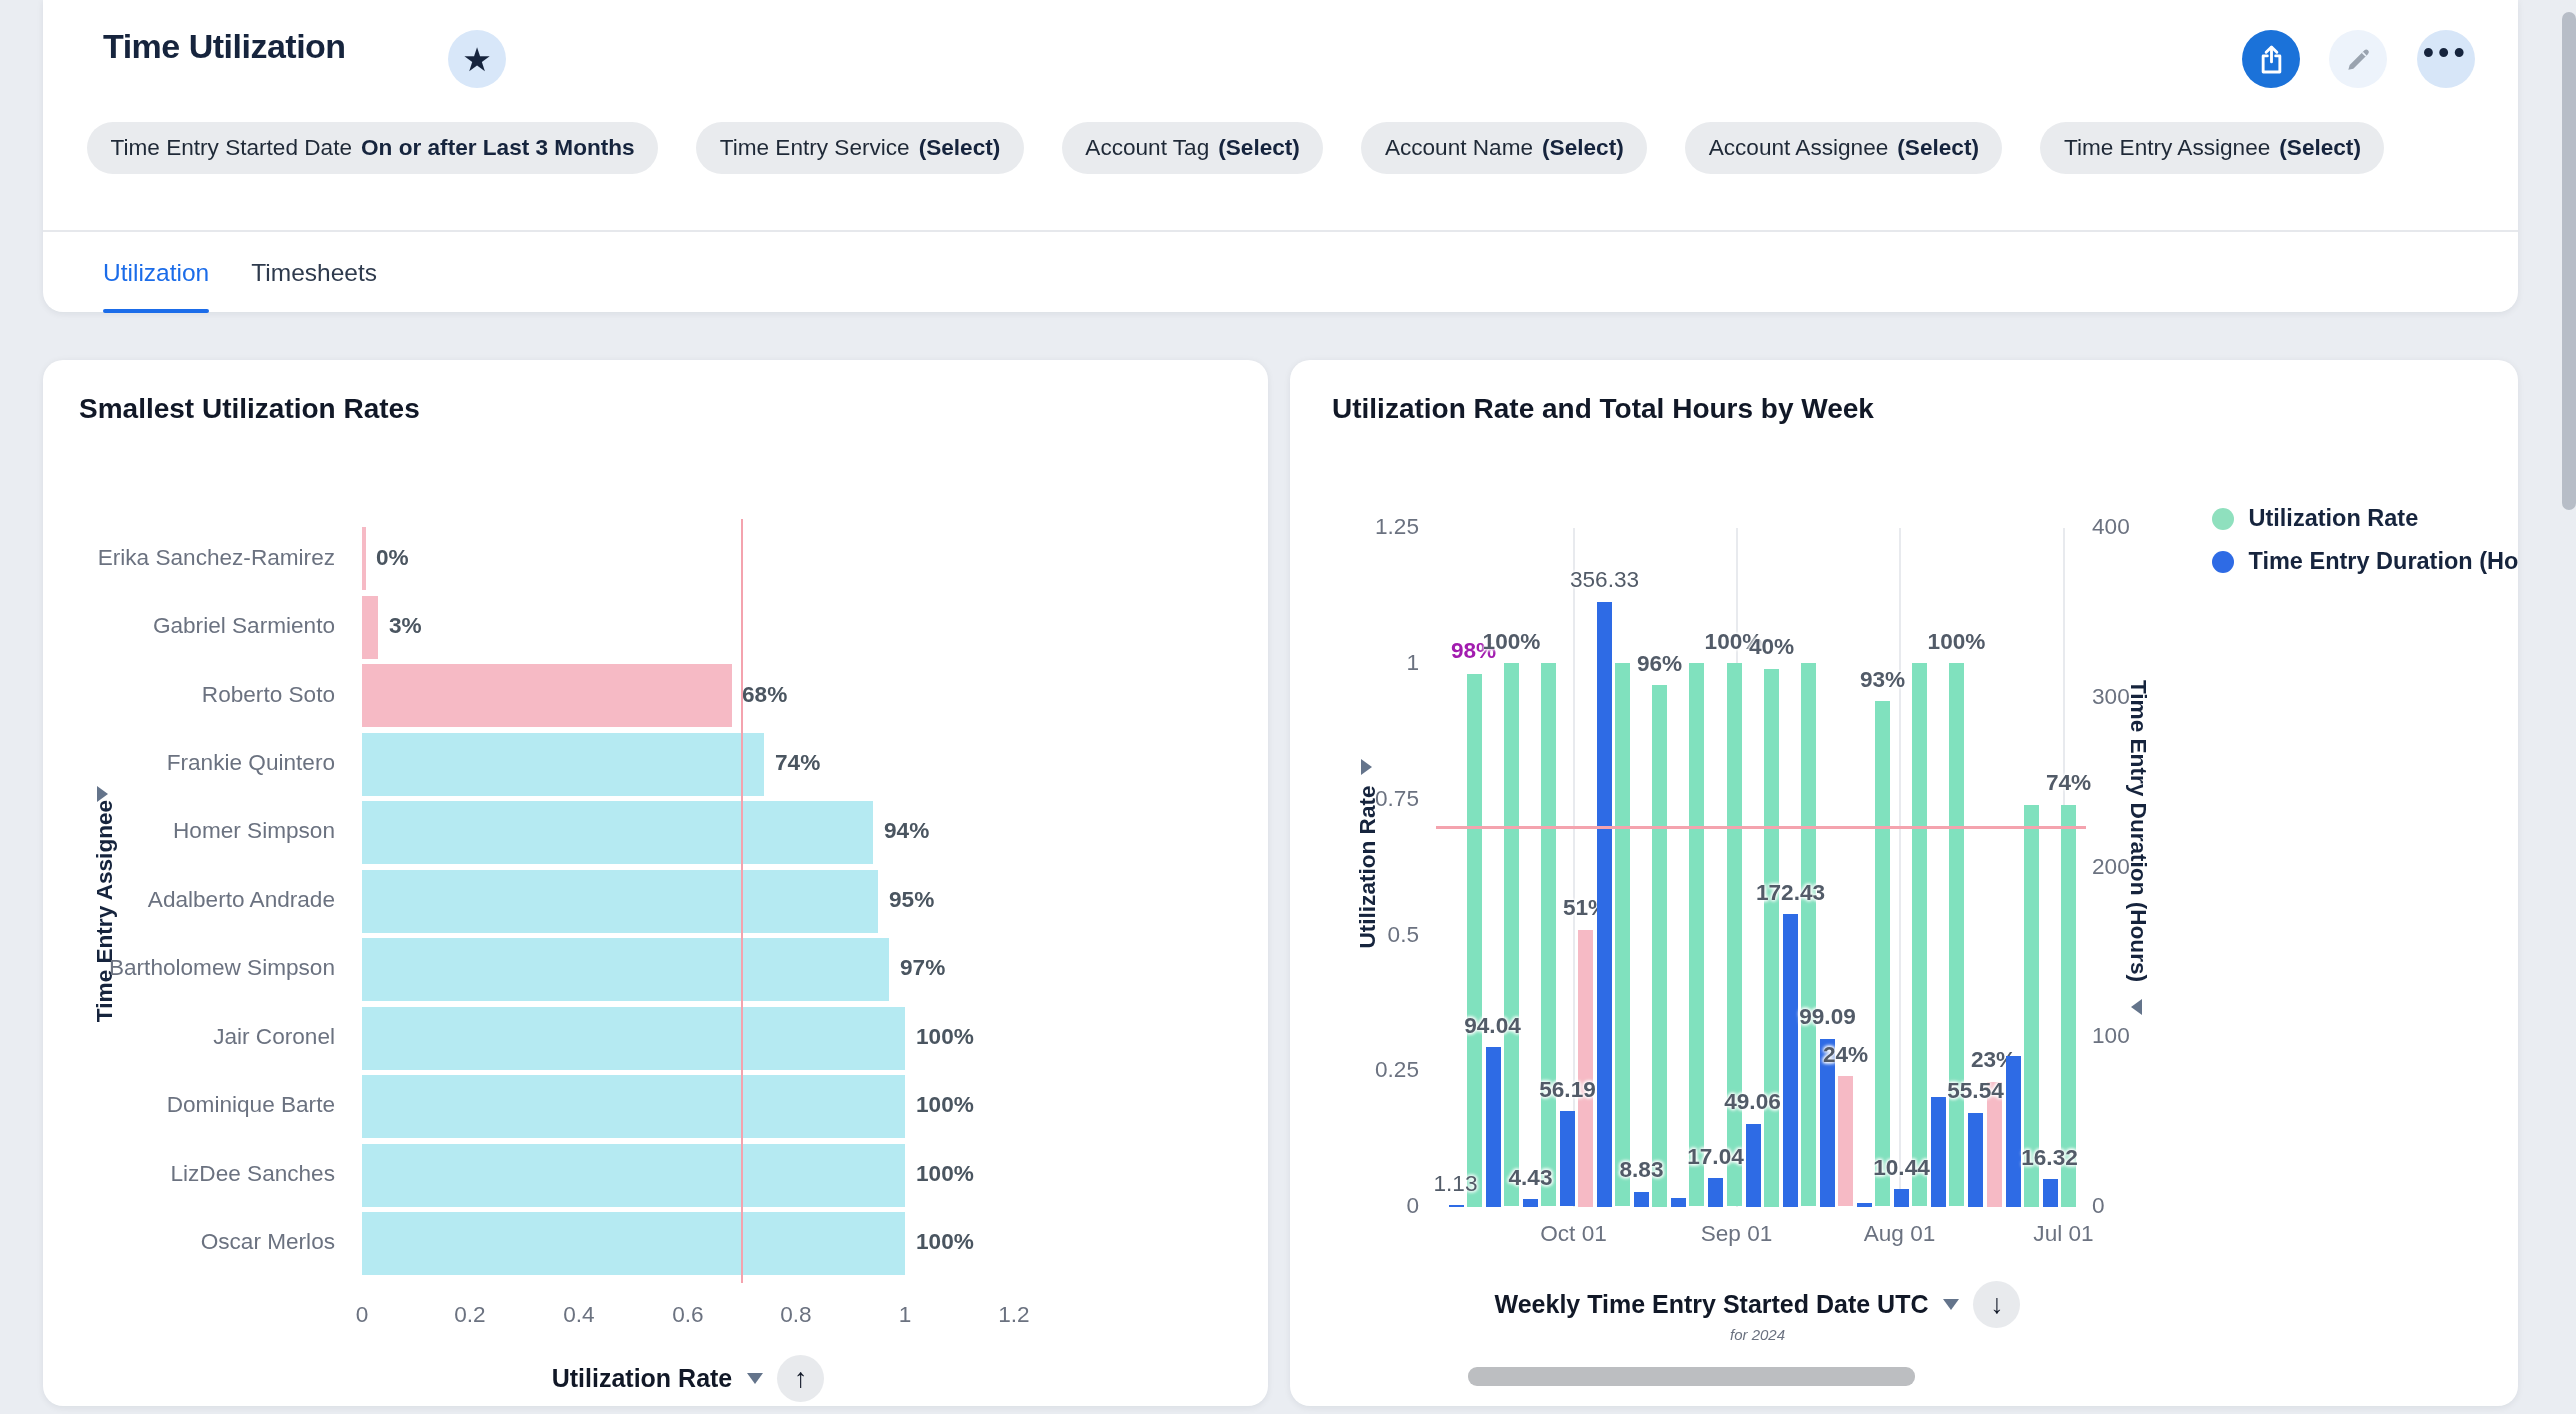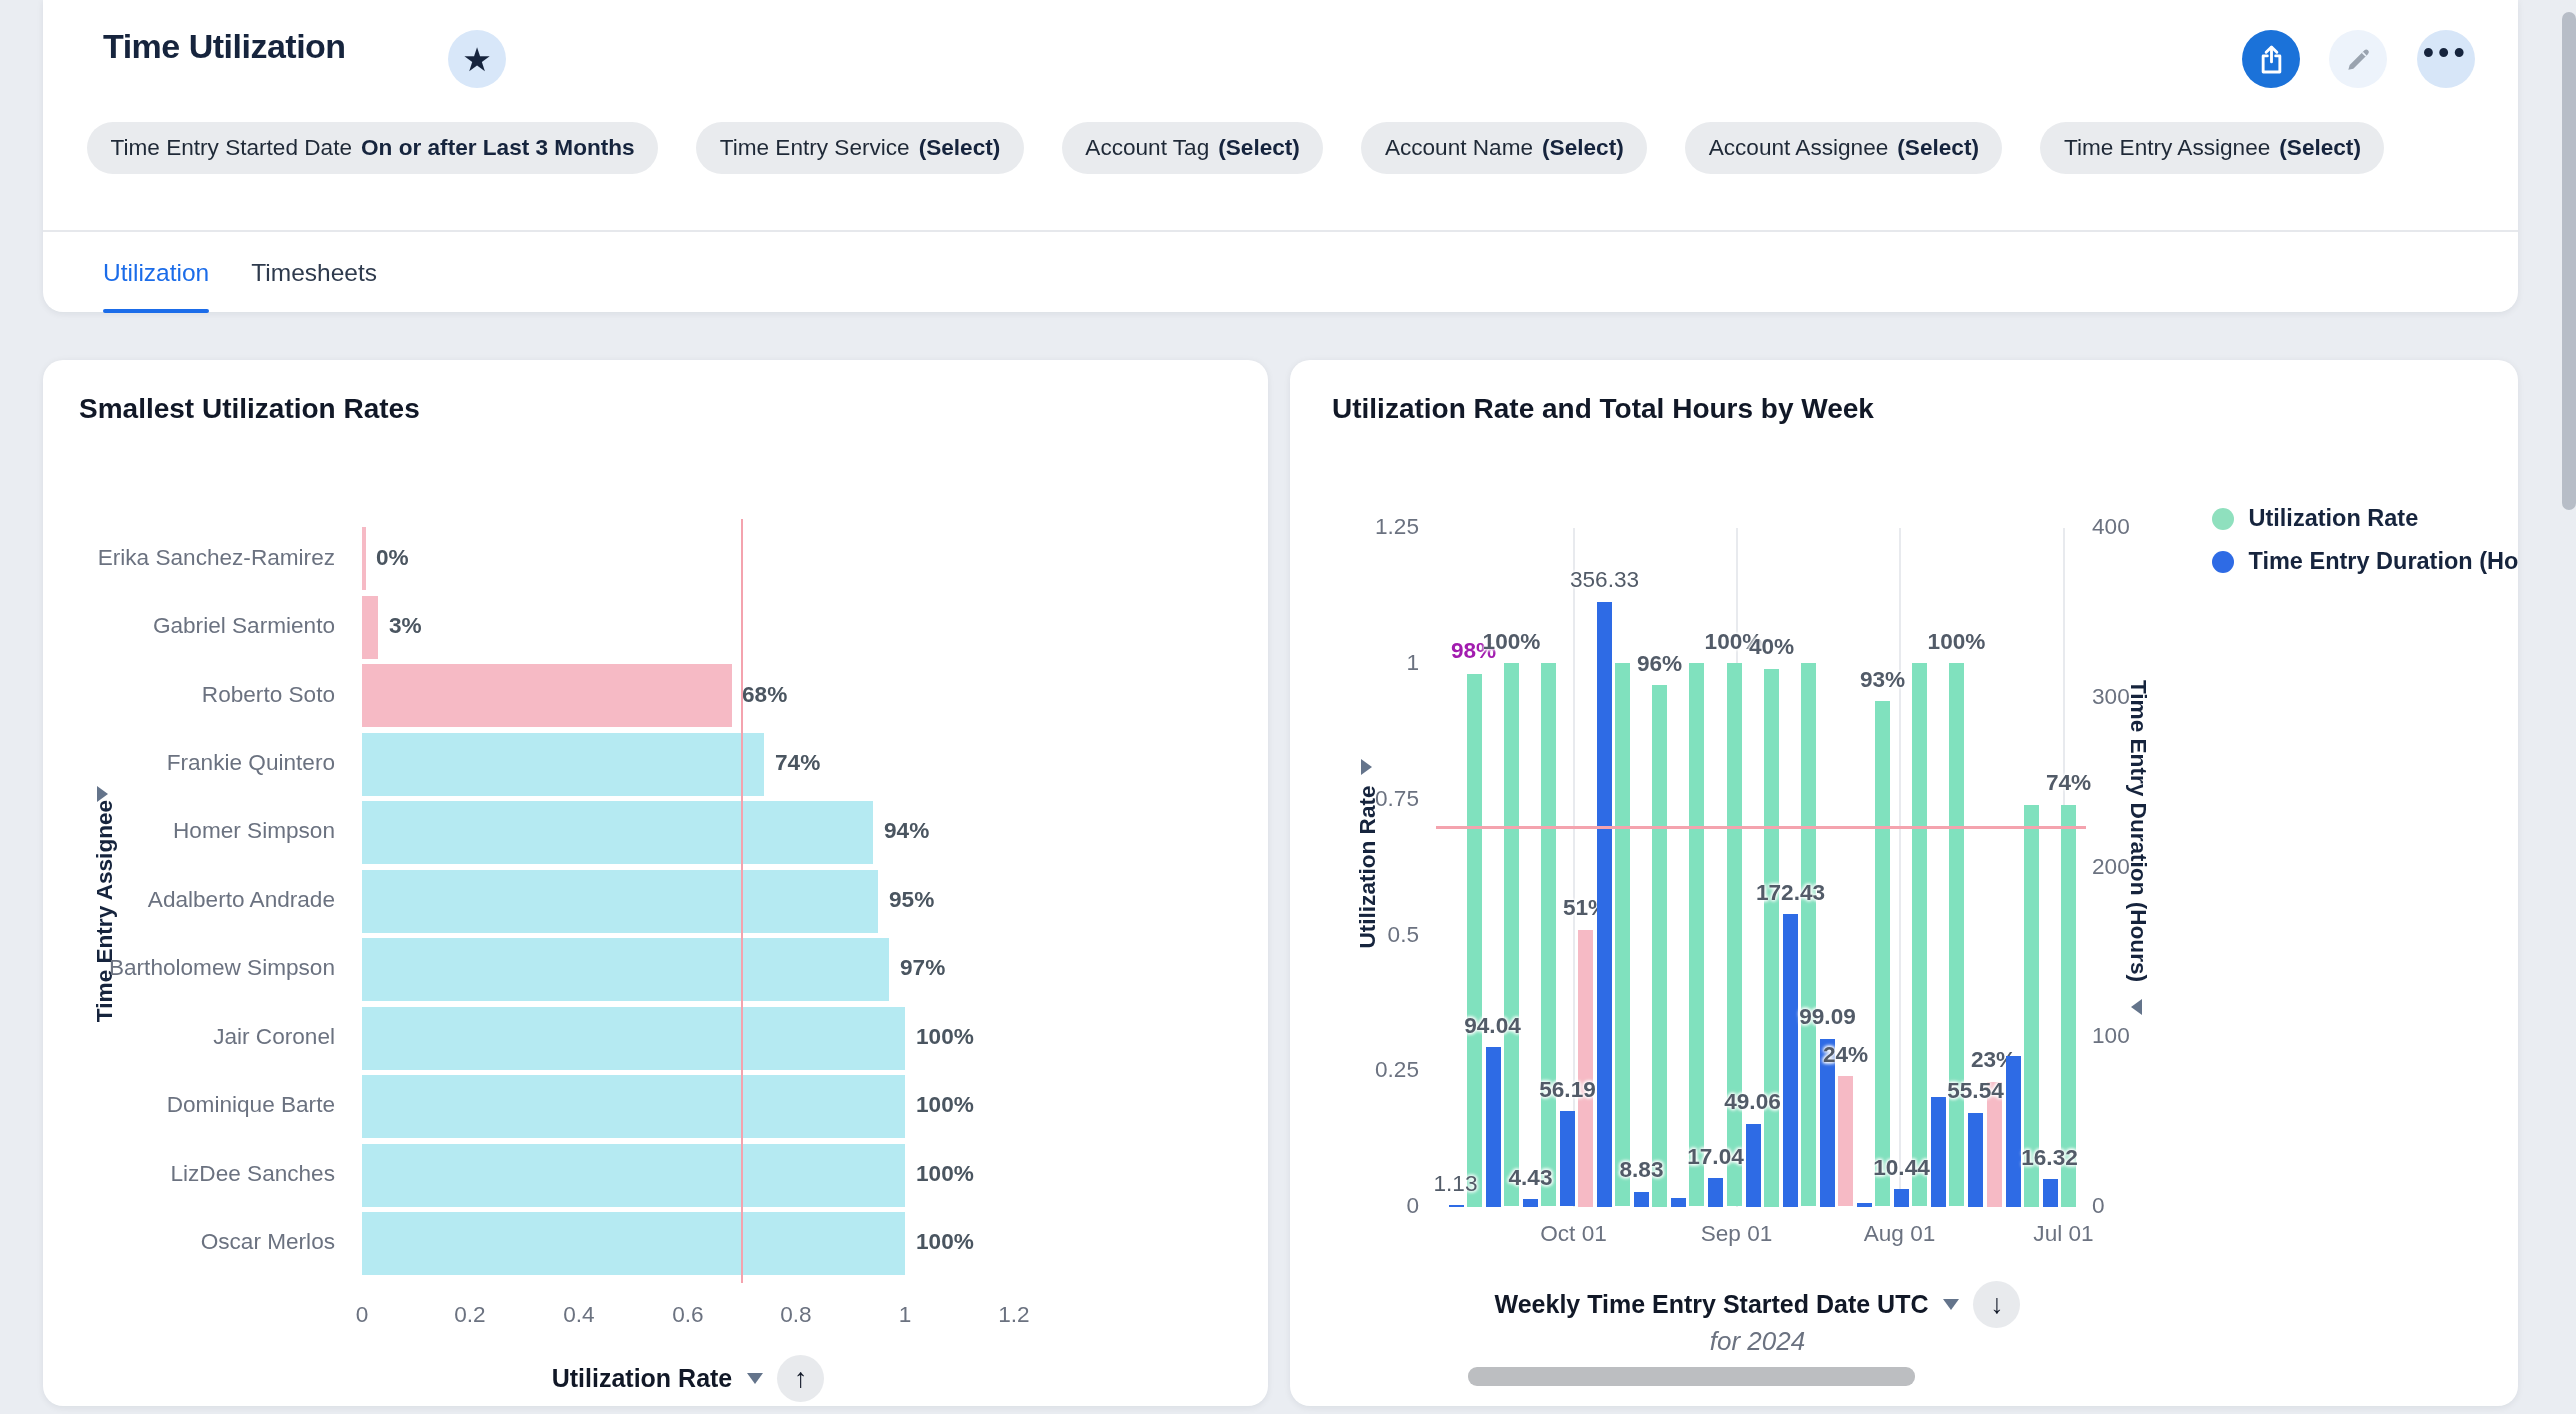--- a/index.html
+++ b/index.html
@@ -51,21 +51,21 @@
   .tri-right { border-top:8.2px solid transparent; border-bottom:8.2px solid transparent; border-left:11.8px solid #64748B; }
   .tri-left  { border-top:8.2px solid transparent; border-bottom:8.2px solid transparent; border-right:11.8px solid #64748B; }
   .tri-down  { border-left:8.2px solid transparent; border-right:8.2px solid transparent; border-top:11px solid #64748B; display:inline-block; position:relative; }
   .axis-ctl { position:absolute; display:flex; align-items:center; justify-content:center; gap:14.5px; }
   .axis-ctl .axis-name { font-size:25px; font-weight:bold; color:#111827; cursor:pointer; }
   .sort-btn { width:47px; height:47px; border-radius:50%; background:#E8EAED; display:flex; align-items:center;
               justify-content:center; font-size:27px; font-weight:bold; color:#111827; cursor:pointer; }
   .legend-row { position:absolute; display:flex; align-items:center; gap:14.5px; }
   .legend-dot { width:22px; height:22px; border-radius:50%; }
   .legend-text { font-size:23.5px; font-weight:bold; color:#16243D; white-space:nowrap; }
-  .sub-label { position:absolute; font-size:26px; font-style:italic; color:#6B7280; text-align:center; }
+  .sub-label { position:absolute; font-size:15px; font-style:italic; color:#6B7280; text-align:center; }
   .scroll-thumb { position:absolute; background:#B7BDC7; border-radius:9px; cursor:pointer; }
 </style>
 </head>
 <body>
 
 <div class="card" id="header-card">
   <div id="page-title">Time Utilization</div>
 
   <div class="round-btn" id="fav-btn">
     <span class="star">★</span>

